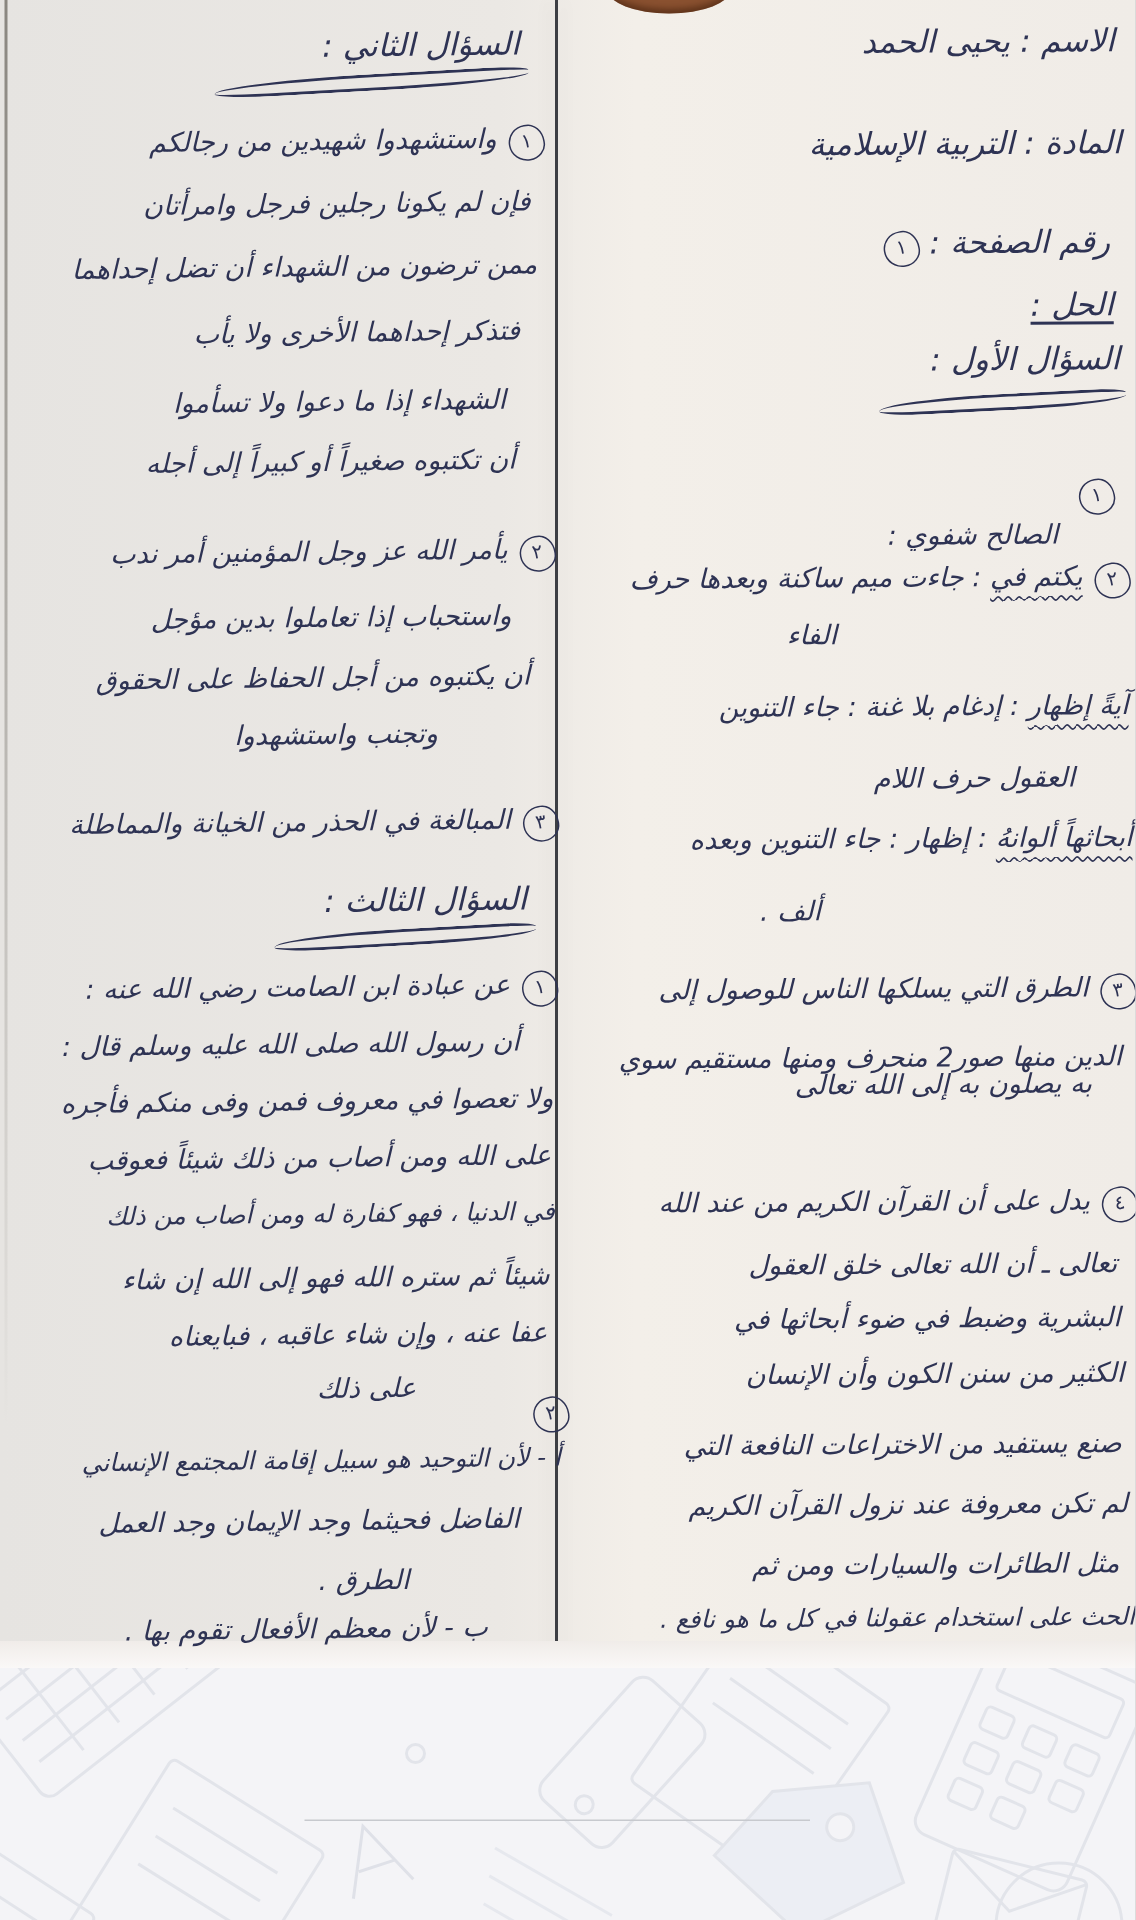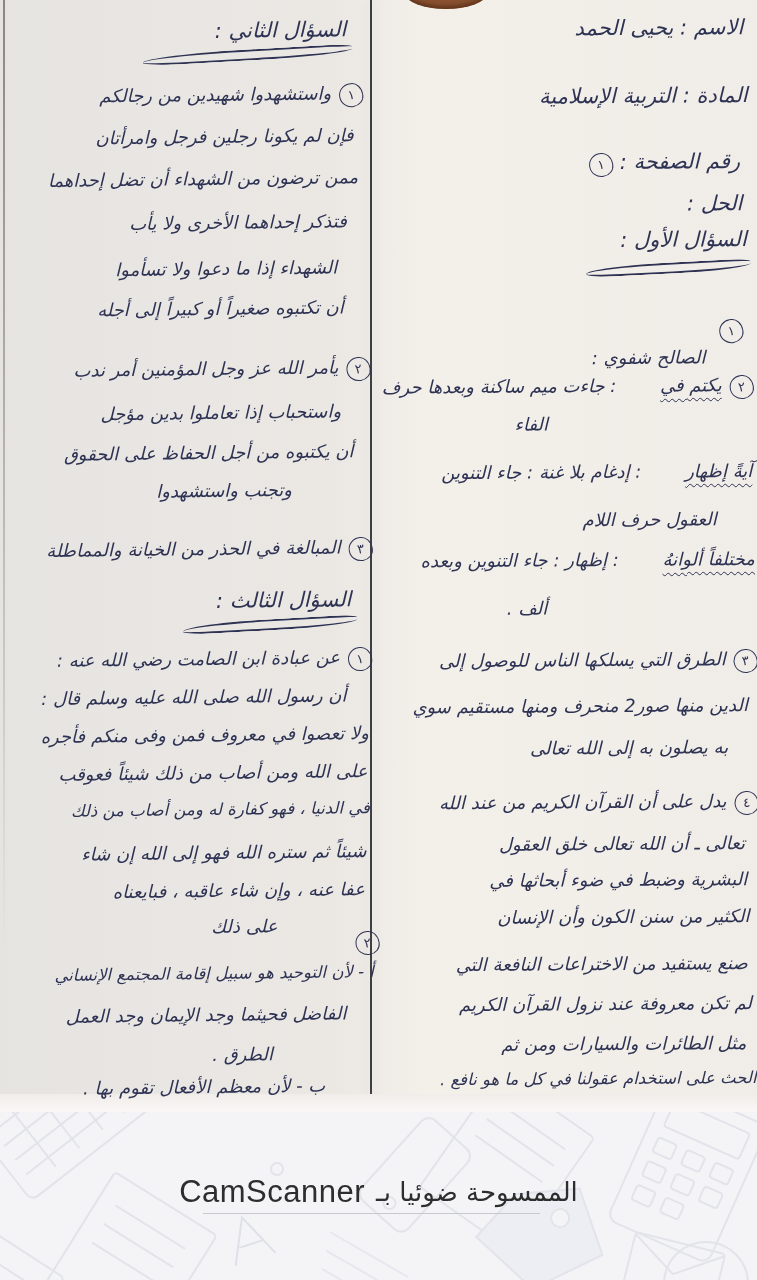--- a/index.html
+++ b/index.html
@@ -36,22 +36,22 @@
   .page-left{left:0;width:370px;transform:rotate(-.7deg);transform-origin:top right;}
   .hl{position:absolute;white-space:nowrap;font-size:18px;line-height:1.25;font-style:italic;}
   .hdr{font-size:21px;}
   .sm{font-size:16.5px;}
   .circ{
     display:inline-flex;align-items:center;justify-content:center;
     width:22px;height:22px;border:1.8px solid #2e3354;margin-left:8px;
     border-radius:52% 46% 50% 54%/50% 55% 45% 52%;
     font-size:13px;font-style:normal;transform:rotate(-9deg);flex:none;
   }
-  .ul{text-underline-offset:4px;}
-  .wavy{text-decoration:underline wavy 1px;text-underline-offset:6px;margin-left:38px;}
+  .ul{text-decoration:underline;text-underline-offset:4px;}
+  .wavy{text-decoration:underline wavy 1px;text-underline-offset:6px;}
   .swoosh{
     position:absolute;height:7px;
     border-top:2px solid #2e3354;border-bottom:2px solid #2e3354;
     border-radius:100% 30% 90% 40%/130% 50% 110% 60%;
     transform:rotate(-2.5deg);
   }
   
   .footer{
     position:absolute;left:0;top:1112px;width:757px;height:168px;
     background:#f4f4f7;overflow:hidden;
@@ -86,37 +86,37 @@
     <div class="hl hdr ul" style="top:190px;right:16px">الحل :</div>
     <div class="hl hdr" style="top:226px;right:12px">السؤال الأول :</div>
     <div class="swoosh" style="top:262px;right:8px;width:165px"></div>
 
     <div class="hl" style="top:318px;right:16px"><span class="circ">١</span></div>
     <div class="hl" style="top:346px;right:54px">الصالح شفوي :</div>
 
     <div class="hl" style="top:374px;right:6px">
       <span class="circ">٢</span><span class="wavy">يكتم في</span><span> : جاءت ميم ساكنة وبعدها حرف</span>
     </div>
-    <div class="hl" style="top:412px;right:212px">الفاء</div>
+    <div class="hl" style="top:412px;right:202px">الفاء</div>
 
     <div class="hl" style="top:460px;right:8px">
       <span class="wavy">آيةً إظهار</span><span> : إدغام بلا غنة : جاء التنوين</span>
     </div>
     <div class="hl" style="top:508px;right:44px">العقول حرف اللام</div>
 
     <div class="hl" style="top:548px;right:6px">
-      <span class="wavy">مختلفاً ألوانهُ</span><span> : إظهار : جاء التنوين وبعده</span>
+      <span class="wavy">أبحاثهاً ألوانهُ</span><span> : إظهار : جاء التنوين وبعده</span>
     </div>
     <div class="hl" style="top:596px;right:214px">ألف .</div>
 
     <div class="hl" style="top:648px;right:4px">
       <span class="circ">٣</span><span>الطرق التي يسلكها الناس للوصول إلى</span>
     </div>
     <div class="hl" style="top:694px;right:14px">الدين منها صور2 منحرف ومنها مستقيم سوي</div>
-    <div class="hl" style="top:736px;right:34px">به يصلون به إلى الله تعالى</div>
+    <div class="hl" style="top:712px;right:34px">به يصلون به إلى الله تعالى</div>
 
     <div class="hl" style="top:790px;right:4px">
       <span class="circ">٤</span><span>يدل على أن القرآن الكريم من عند الله</span>
     </div>
     <div class="hl" style="top:832px;right:18px">تعالى ـ أن الله تعالى خلق العقول</div>
     <div class="hl" style="top:868px;right:16px">البشرية وضبط في ضوء أبحاثها في</div>
     <div class="hl" style="top:905px;right:14px">الكثير من سنن الكون وأن الإنسان</div>
     <div class="hl" style="top:952px;right:16px">صنع يستفيد من الاختراعات النافعة التي</div>
     <div class="hl" style="top:992px;right:12px">لم تكن معروفة عند نزول القرآن الكريم</div>
     <div class="hl" style="top:1032px;right:18px">مثل الطائرات والسيارات ومن ثم</div>
@@ -240,18 +240,16 @@
       </g>
 
       <g transform="translate(330,120) rotate(30)" stroke="#e6e8ee">
         <line x1="0" y1="0" x2="90" y2="0"></line>
           <line x1="6" y1="18" x2="96" y2="18"></line>
           <line x1="12" y1="36" x2="102" y2="36"></line>
       </g>
     </svg>
 
     <div class="wm">
-      <span class="wm-ar">الممسوحة ضوئيا بـ</span>
-      <span class="wm-brand">CamScanner</span>
     </div>
     <div class="wm-line"></div>
   </div>
 </div>
 
 </body></html>

